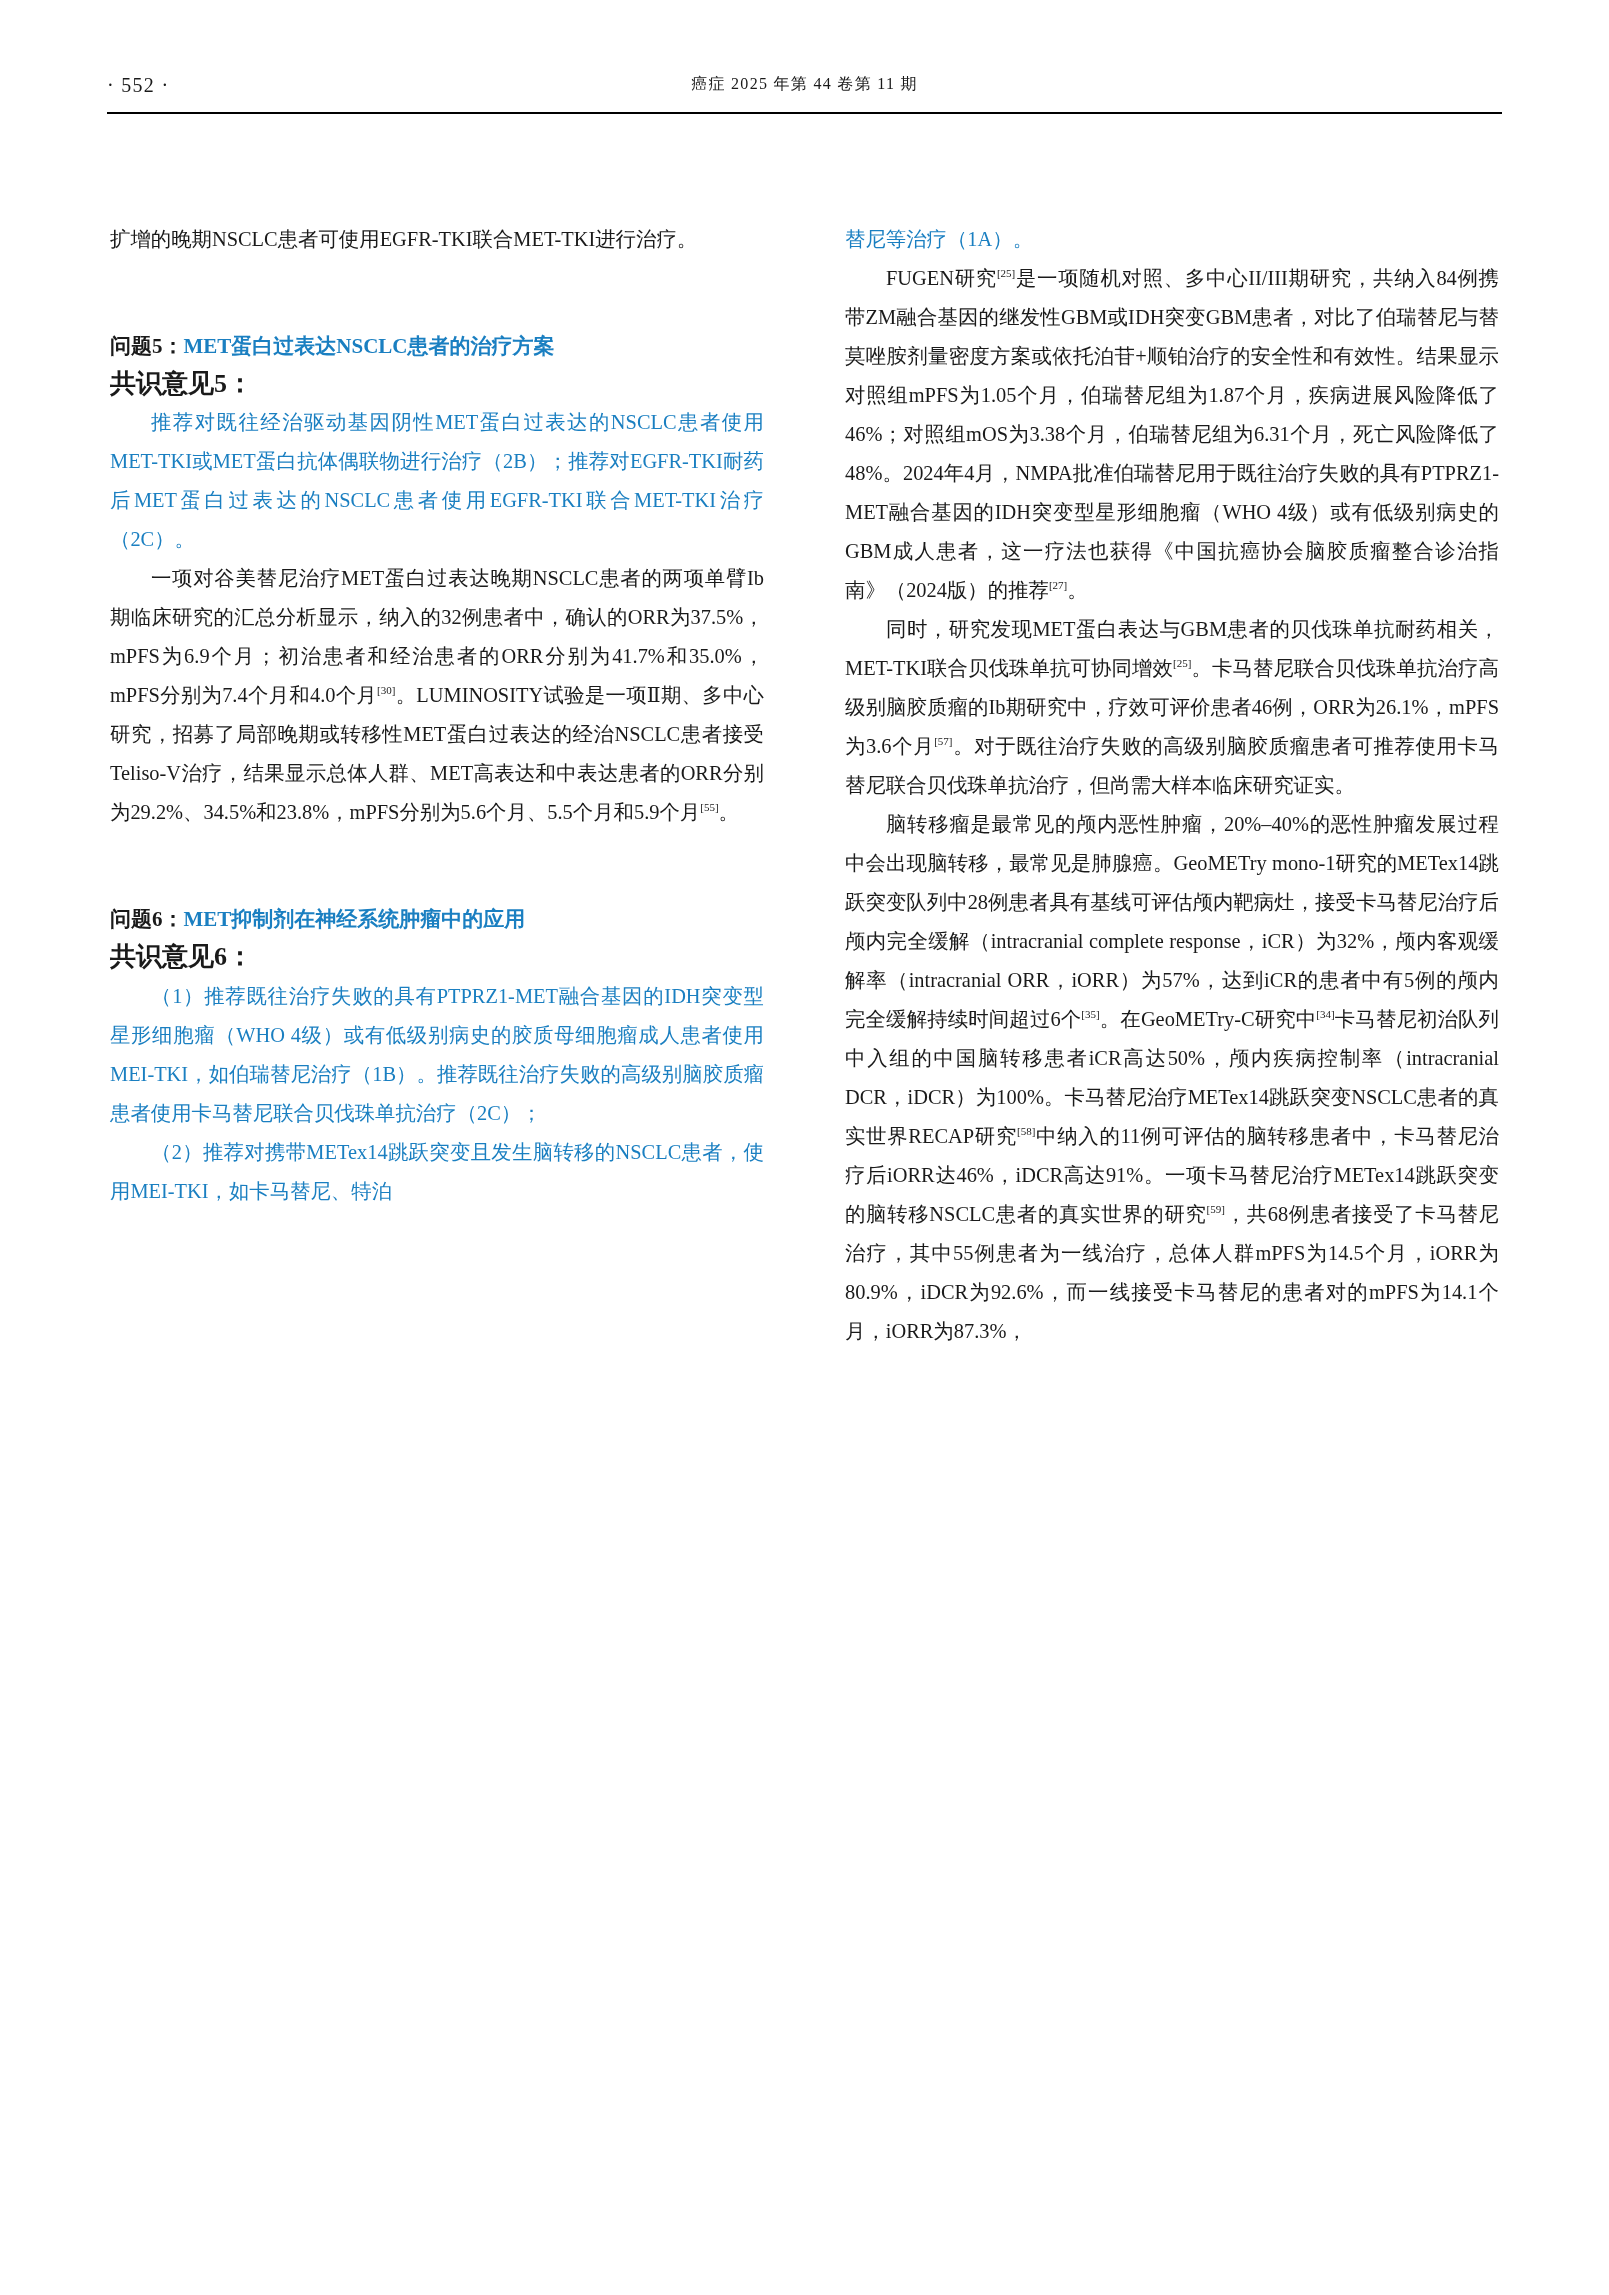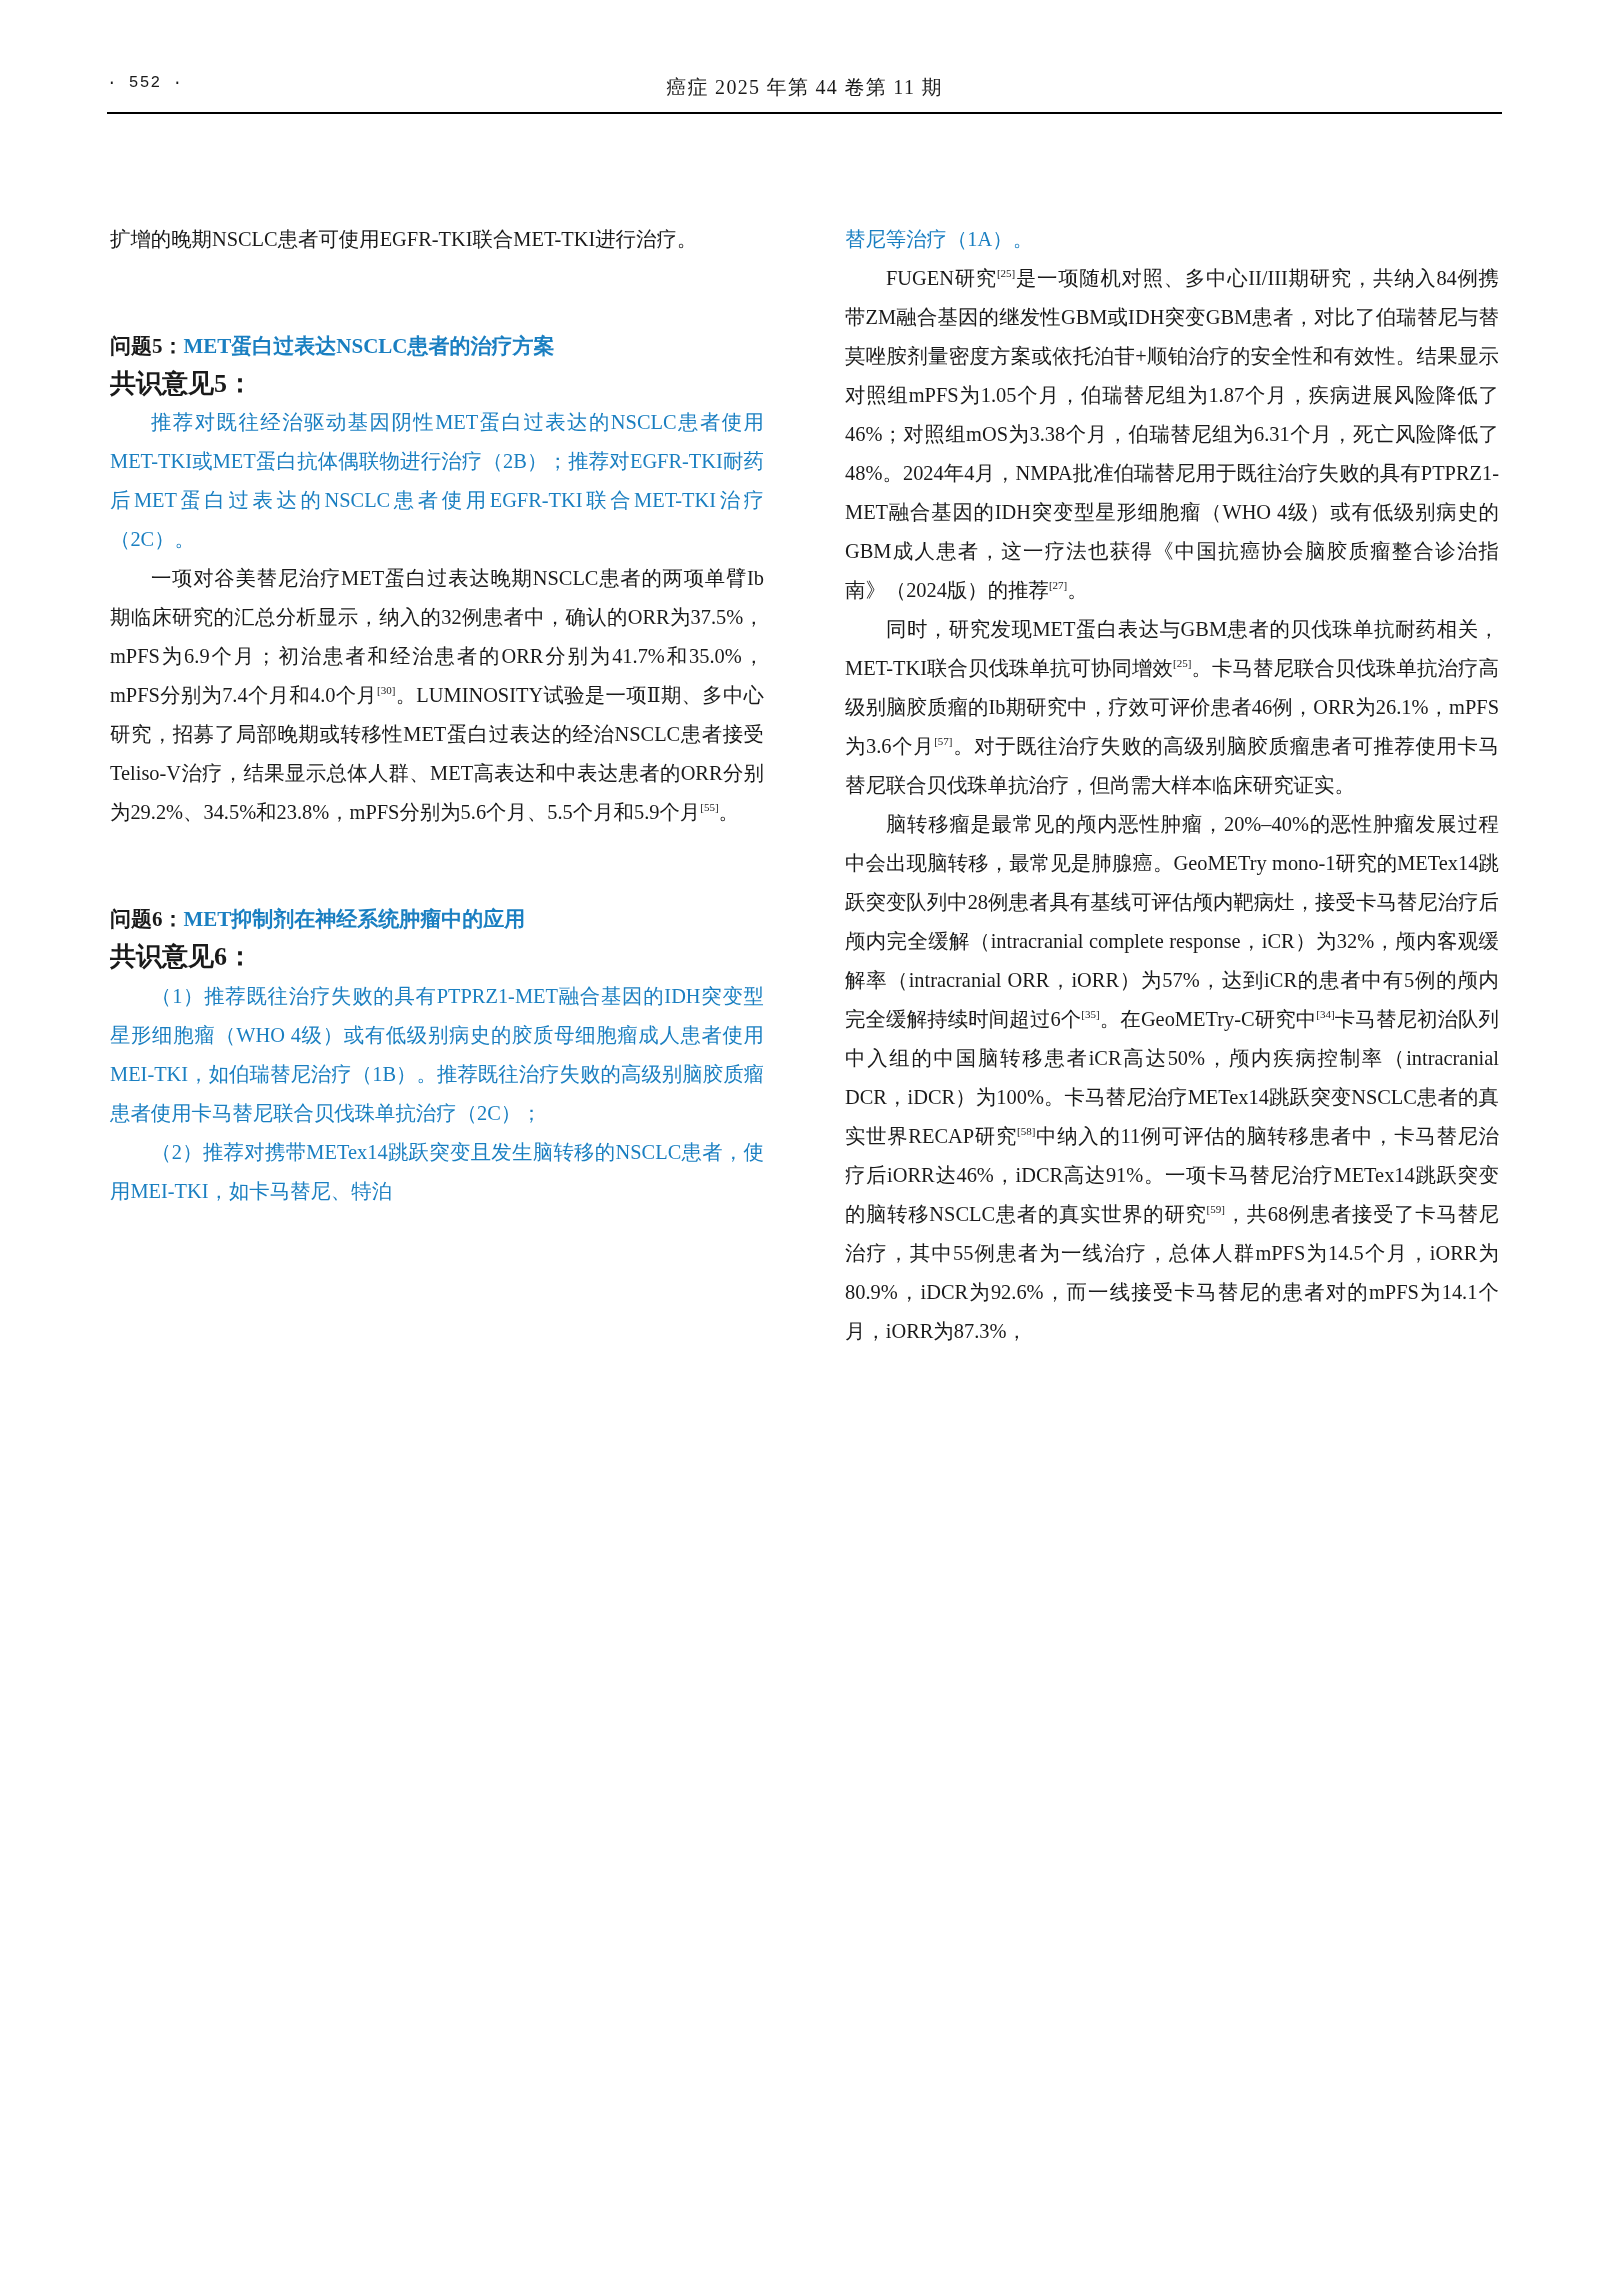--- a/index.html
+++ b/index.html
@@ -28,31 +28,30 @@
     top: 67px;
     width: 1395px;
     height: 47px;
     font-size: 20px;
     letter-spacing: 0.7px;
   }
   .running-head .page-no {
     position: absolute;
     left: 0;
     top: 6.7px;
-    font-size: 16px;
+    font-size: 20px;
     letter-spacing: 1.3px;
-    font-family: Liberation Mono, monospace;
   }
   .running-head .journal-info {
     position: absolute;
     left: 0;
     right: 0;
     top: 6.7px;
     text-align: center;
-    font-size: 20px;
+    font-size: 16px;
     letter-spacing: 1.3px;
   }
   .rule {
     position: absolute;
     left: 107px;
     top: 112px;
     width: 1395px;
     height: 2px;
     background: #000000;
   }

